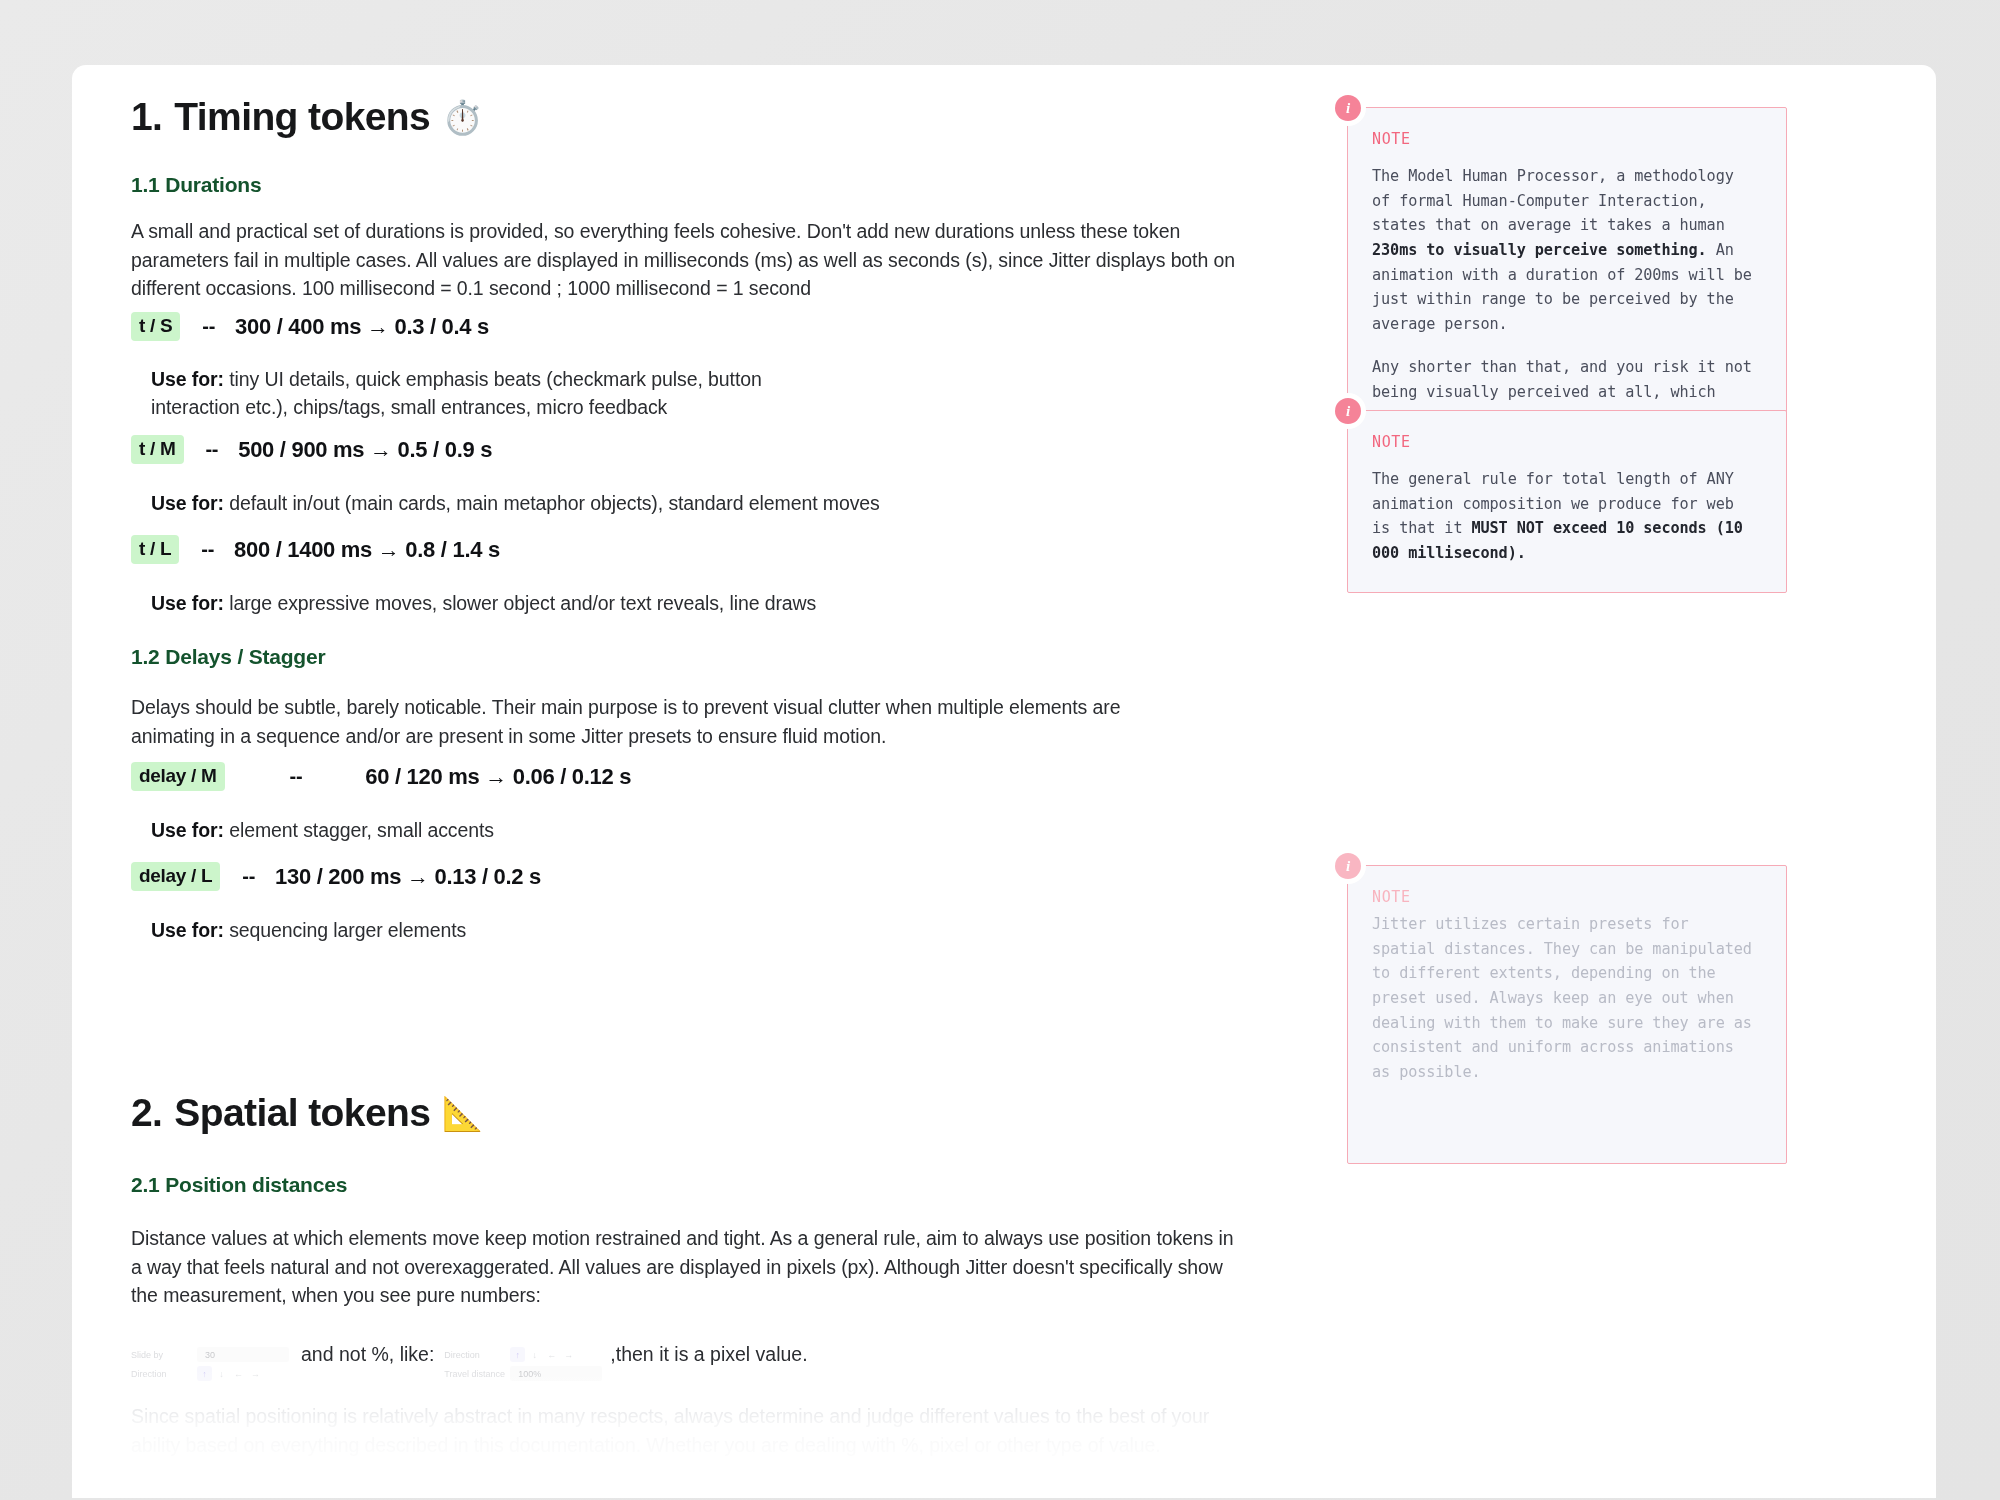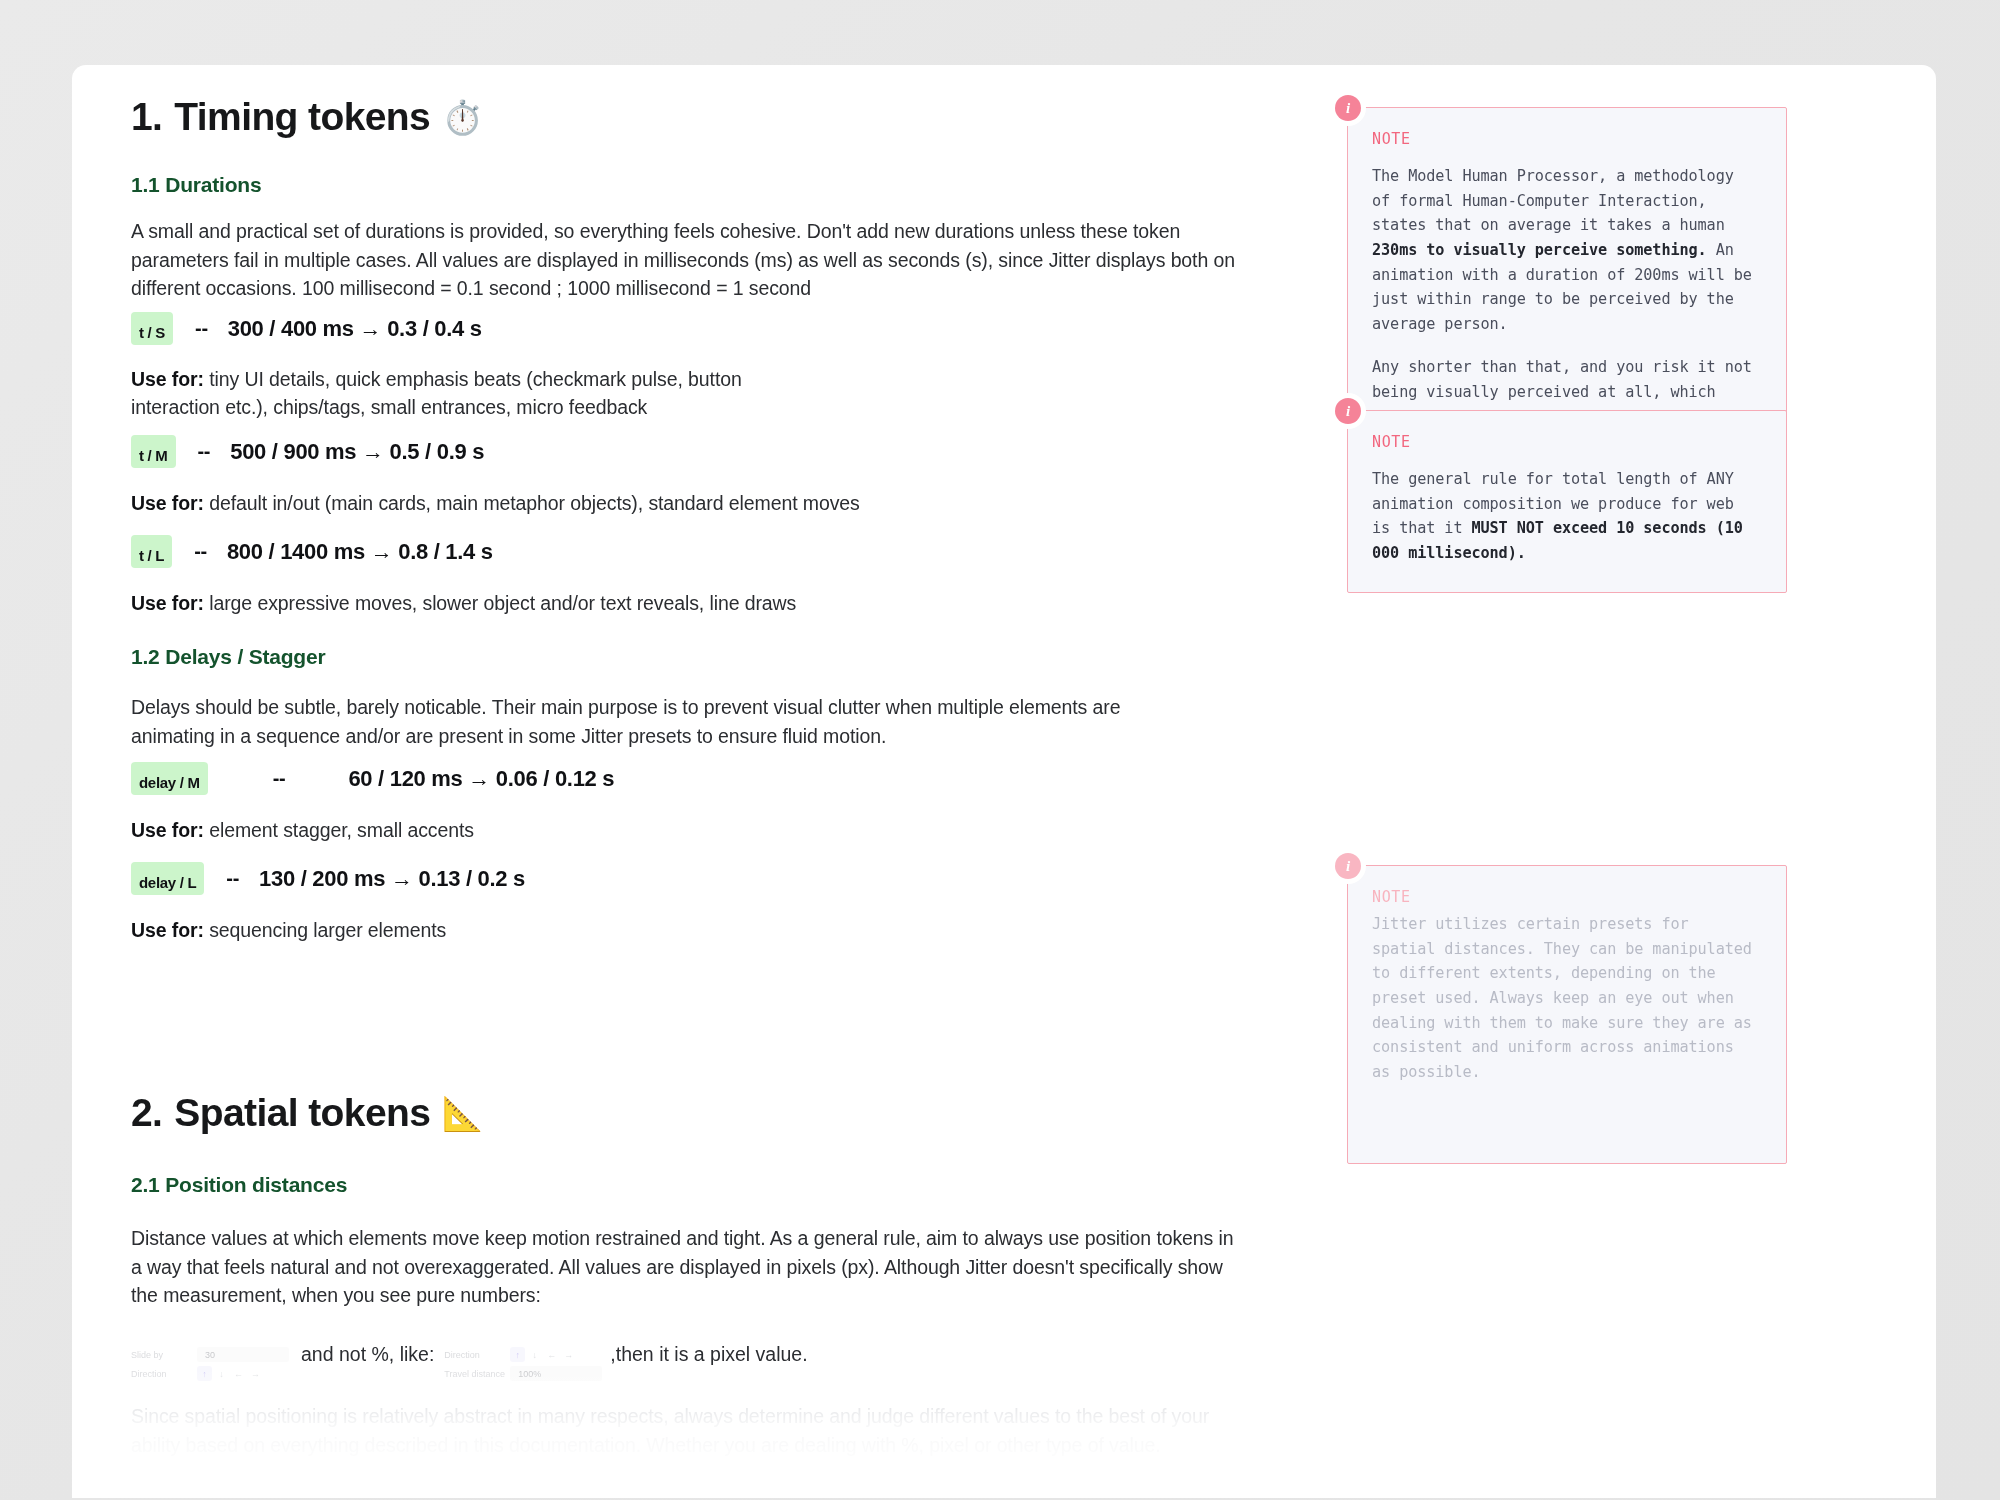--- a/index.html
+++ b/index.html
@@ -89,40 +89,41 @@
     align-items: center;
     gap: 0;
     font-size: 22px;
     font-weight: bold;
     color: #101114;
     letter-spacing: -0.3px;
   }
   .chip {
     background: #ccf5cb;
     border-radius: 4px;
-    padding: 12px 8px 4px 8px;
-    font-size: 15px;
+    padding: 3px 8px 4px 8px;
+    font-size: 19px;
     font-weight: bold;
     color: #101114;
     white-space: nowrap;
   }
   .dashes {
     display: inline-block;
     padding: 0 0 0 22px;
     font-size: 20px;
     font-weight: bold;
     color: #101114;
   }
   .token-val { padding-left: 20px; white-space: nowrap; }
 
   .usefor {
     font-size: 19.5px;
     line-height: 1.45;
     color: #2b2d31;
     letter-spacing: -0.1px;
+    margin-left: 20px;
   }
   .usefor b { font-weight: bold; color: #101114; }
 
   
   .note {
     position: absolute;
     background: #f6f7fb;
     border: 1.5px solid #f6aab6;
     border-radius: 2px;
     padding: 22px 26px 26px 24px;

